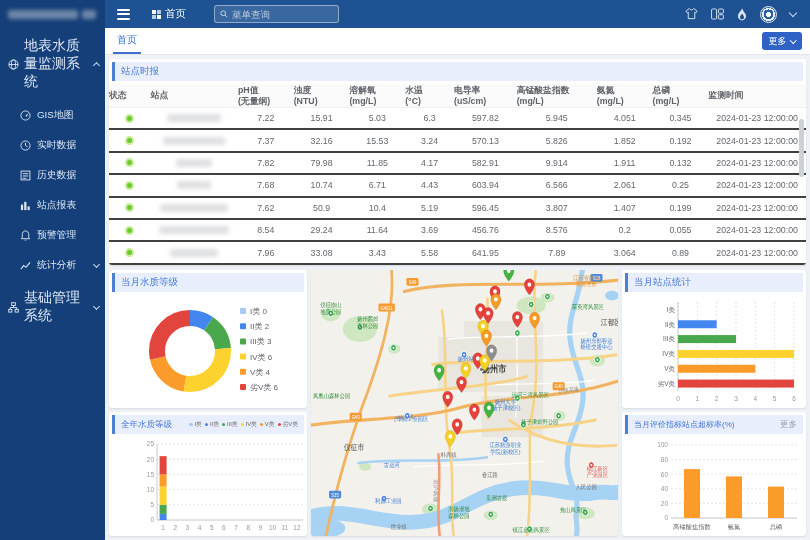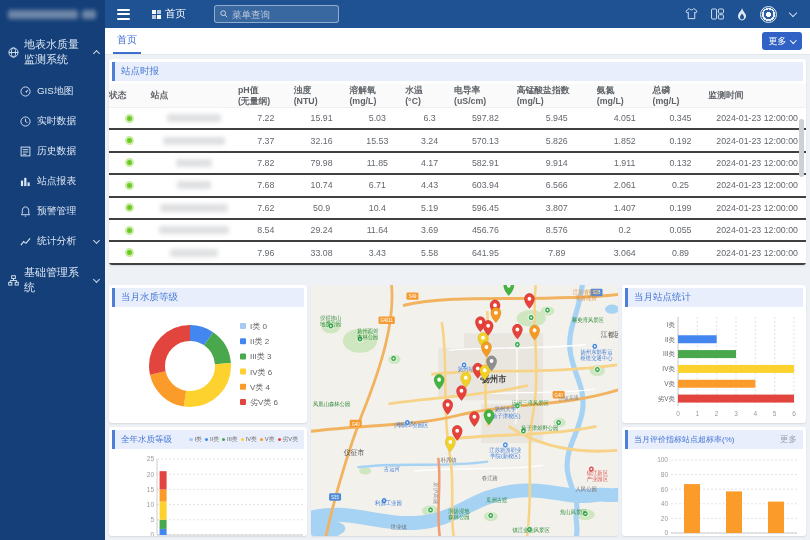--- a/index.html
+++ b/index.html
@@ -15,36 +15,36 @@
   .search-box { margin-left:28px; width:125px; height:18px; border:1px solid rgba(255,255,255,.45); border-radius:3px; background:rgba(255,255,255,.12); display:flex; align-items:center; padding:0 5px; gap:4px; }
   .search-box input { flex:1; background:transparent; border:none; outline:none; color:#fff; font-size:9.5px; width:90px; }
   .search-box input::placeholder { color:rgba(255,255,255,.65); }
   .top-right { margin-left:auto; display:flex; align-items:center; gap:13px; padding-right:14px; }
   .avatar { width:17px; height:17px; border-radius:50%;
     background: radial-gradient(circle at 50% 50%, #ffffff 0 2.5px, #2a5fa8 2.5px 5px, #e8eef7 5px 6.5px, #35679f 6.5px); border:1px solid #dfe8f4;}
   .chev { width:6px; height:6px; border-right:1.5px solid #cdd9ea; border-bottom:1.5px solid #cdd9ea; transform:rotate(45deg); margin-top:-3px; }
 
   
   .sidebar { position:absolute; top:28px; left:0; width:105px; bottom:0; background:#143f78; color:#dde7f5; z-index:10; }
-  .menu-parent { display:flex; align-items:center; gap:5px; padding:9px 6px 9px 8px; font-size:11px; cursor:pointer; }
+  .menu-parent { display:flex; align-items:center; gap:5px; padding:9px 6px 9px 8px; font-size:14px; cursor:pointer; }
   .menu-parent .lbl { flex:1; }
   .caret-up { width:5px; height:5px; border-left:1.3px solid #cdd9ea; border-top:1.3px solid #cdd9ea; transform:rotate(45deg); margin-top:2px;}
   .caret-dn { width:5px; height:5px; border-right:1.3px solid #cdd9ea; border-bottom:1.3px solid #cdd9ea; transform:rotate(45deg); margin-bottom:2px;}
   .menu-child { display:flex; align-items:center; gap:6px; padding:8.5px 6px 8.5px 20px; font-size:9.8px; cursor:pointer; }
   .menu-child .lbl { flex:1; }
   .sb-icon svg { display:block; }
 
   
   .main { position:absolute; left:105px; top:28px; right:0; bottom:0; display:flex; flex-direction:column; }
   .tabbar { height:27px; background:#fff; border-bottom:1px solid #e2e5ea; display:flex; align-items:center; padding:0 8px; flex:none; }
   .tab-active { color:#3e6fd0; font-size:10px; height:100%; display:flex; align-items:center; padding:0 4px; border-bottom:2px solid #3e6fd0; cursor:pointer; }
   .more-btn { margin-left:auto; background:#2f62c4; color:#fff; font-size:9px; padding:2.5px 7px; border-radius:3px; display:flex; align-items:center; gap:4px; cursor:pointer; }
   .more-btn .chev { border-color:#fff; width:4.5px; height:4.5px; margin-top:-2px;}
 
-  .content { flex:1; padding:4px; display:flex; flex-direction:column; gap:20px; overflow:hidden; }
+  .content { flex:1; padding:4px; display:flex; flex-direction:column; gap:5px; overflow:hidden; }
   .card { background:#fff; border-radius:3px; box-shadow:0 1px 2px rgba(0,0,0,.10); overflow:hidden; position:relative; }
   .strip { margin:3px; height:19px; background:#e8eefb; border-left:3px solid #4d7fd6; color:#4678d6; font-size:9.5px; display:flex; align-items:center; padding:0 6px; flex:none; }
   .strip .more-link { margin-left:auto; color:#9aa3b2; font-size:8.5px; cursor:pointer; }
 
   
   .table-card { height:206px; flex:none; display:flex; flex-direction:column; }
   .tgrid { display:grid; grid-template-columns:6% 12.5% 8% 8% 8% 7% 9% 11.5% 8% 8% 14%; align-items:center; }
   .thead { background:#fafafa; color:#5f6368; font-size:8.8px; height:24px; border-bottom:1px solid #f0f0f0; }
   .th { text-align:left; line-height:1.15;font-weight:bold; }
   .trow { height:22.4px; border-bottom:2px solid #404040; font-size:8.8px; color:#63676e; background:#fff; cursor:pointer; }

